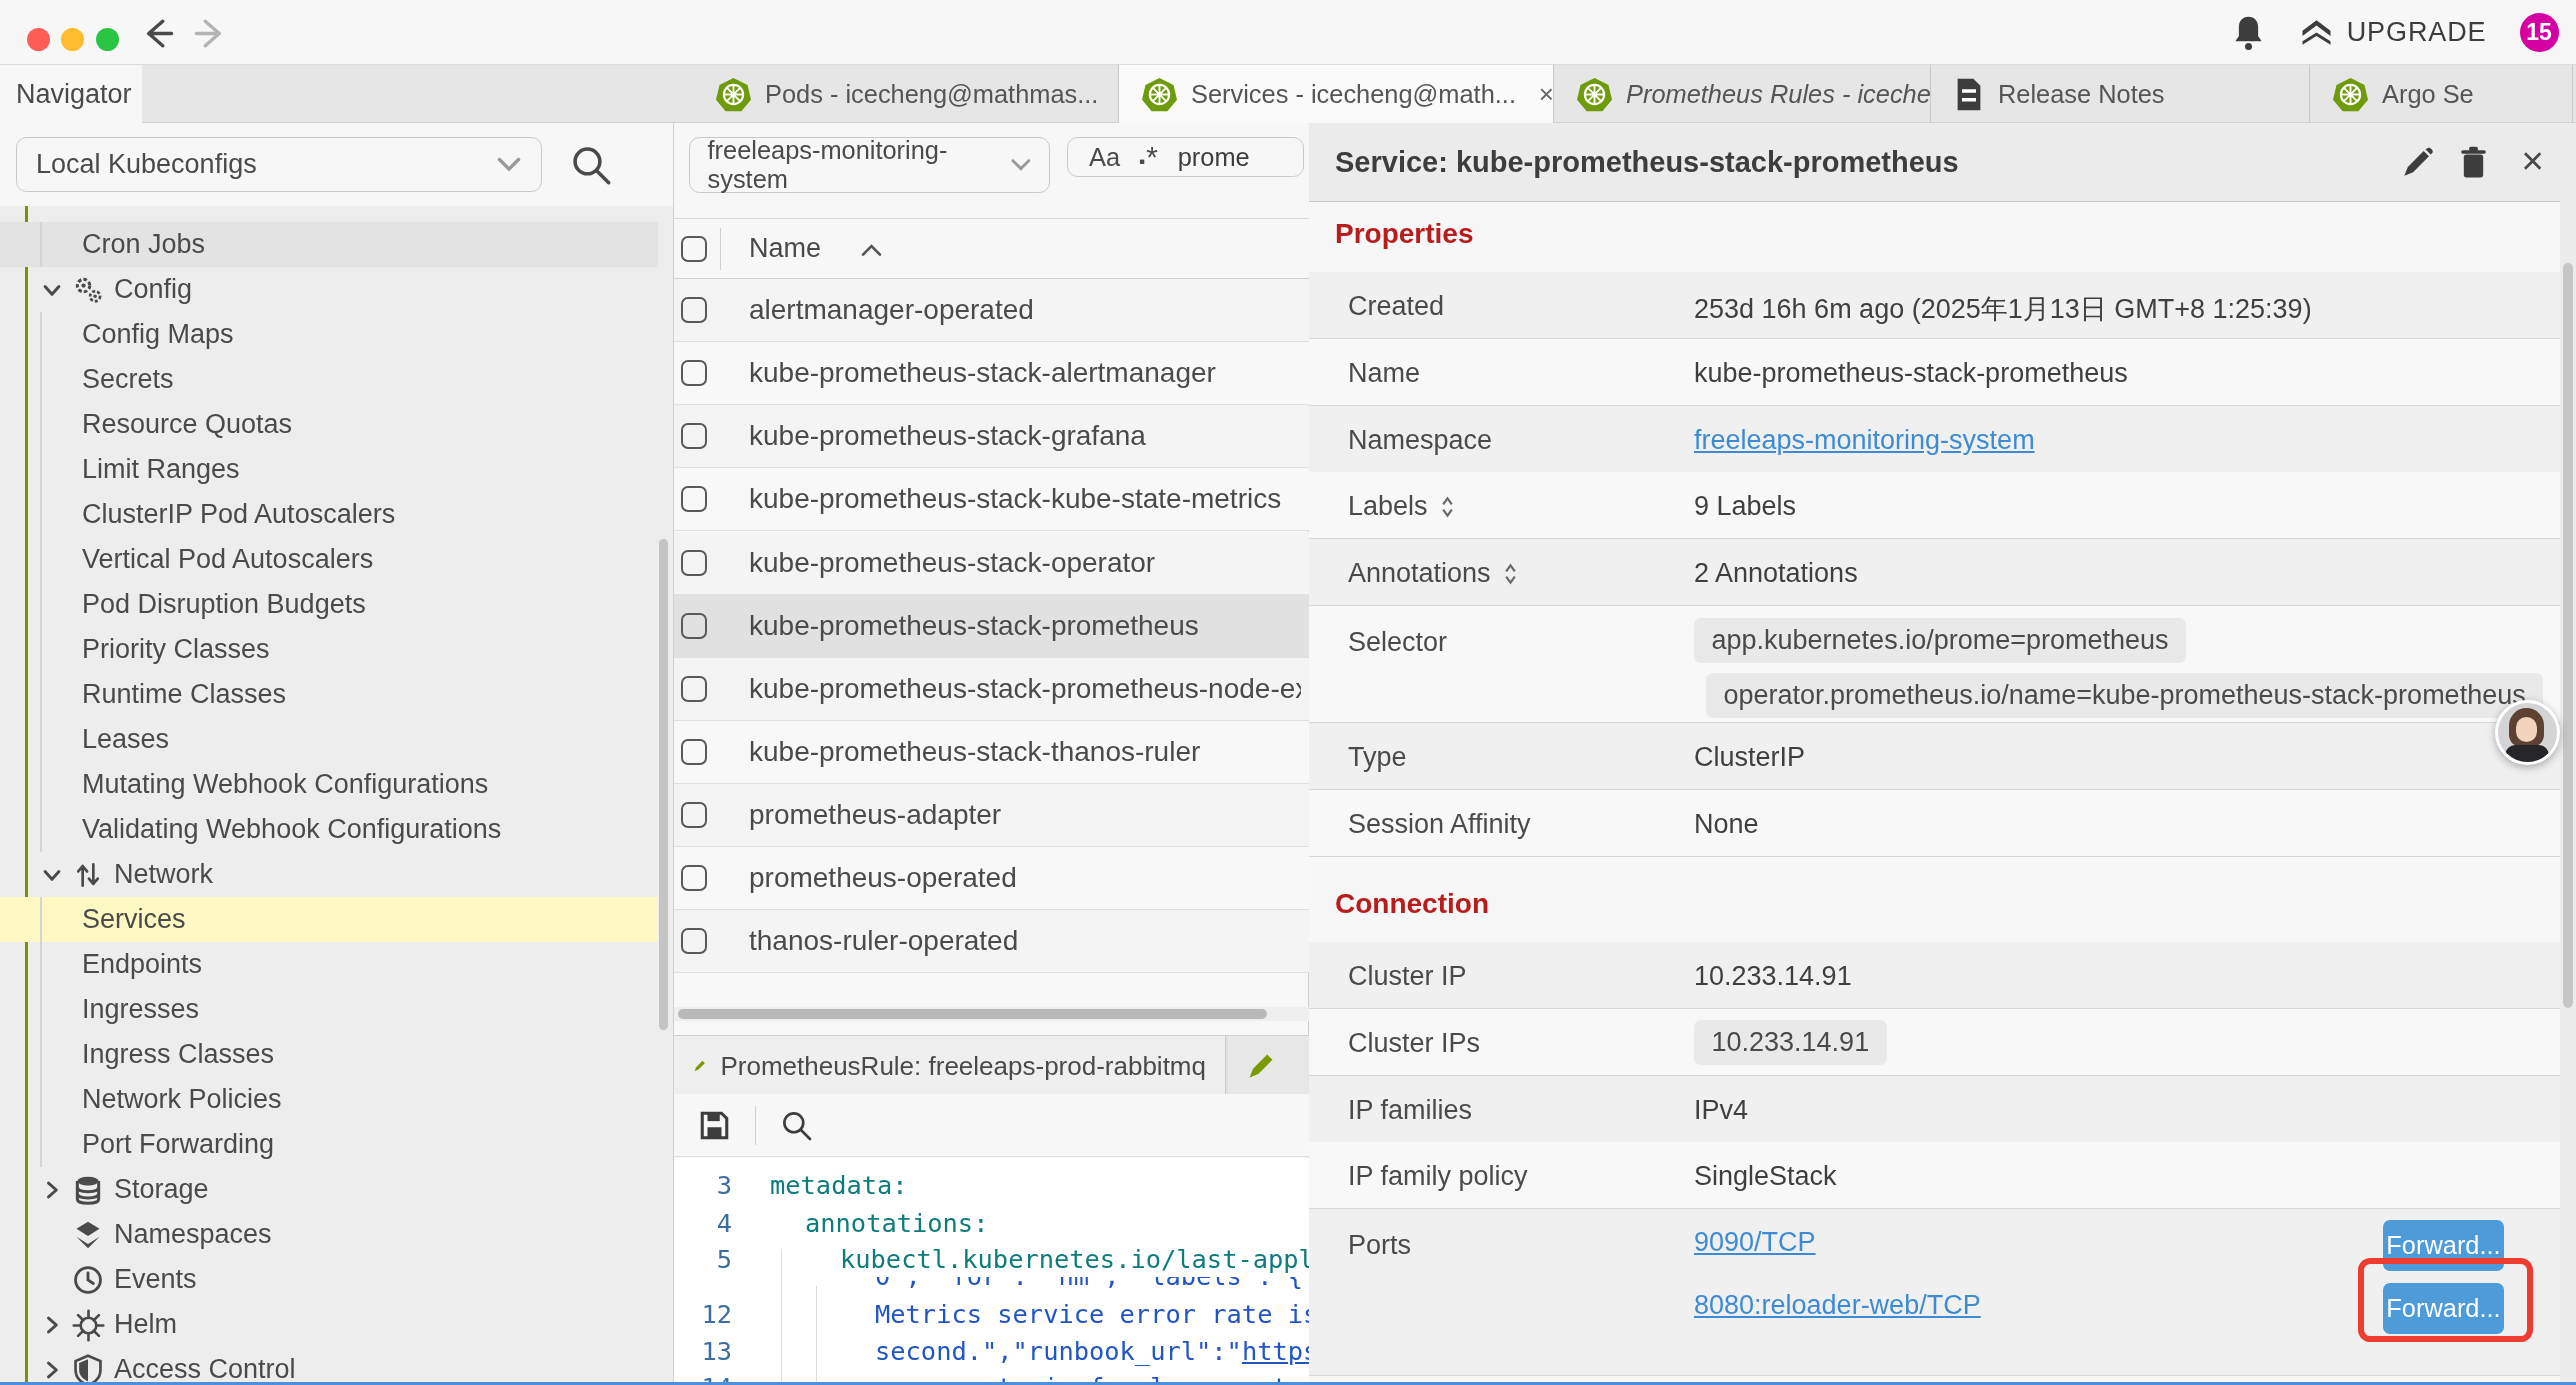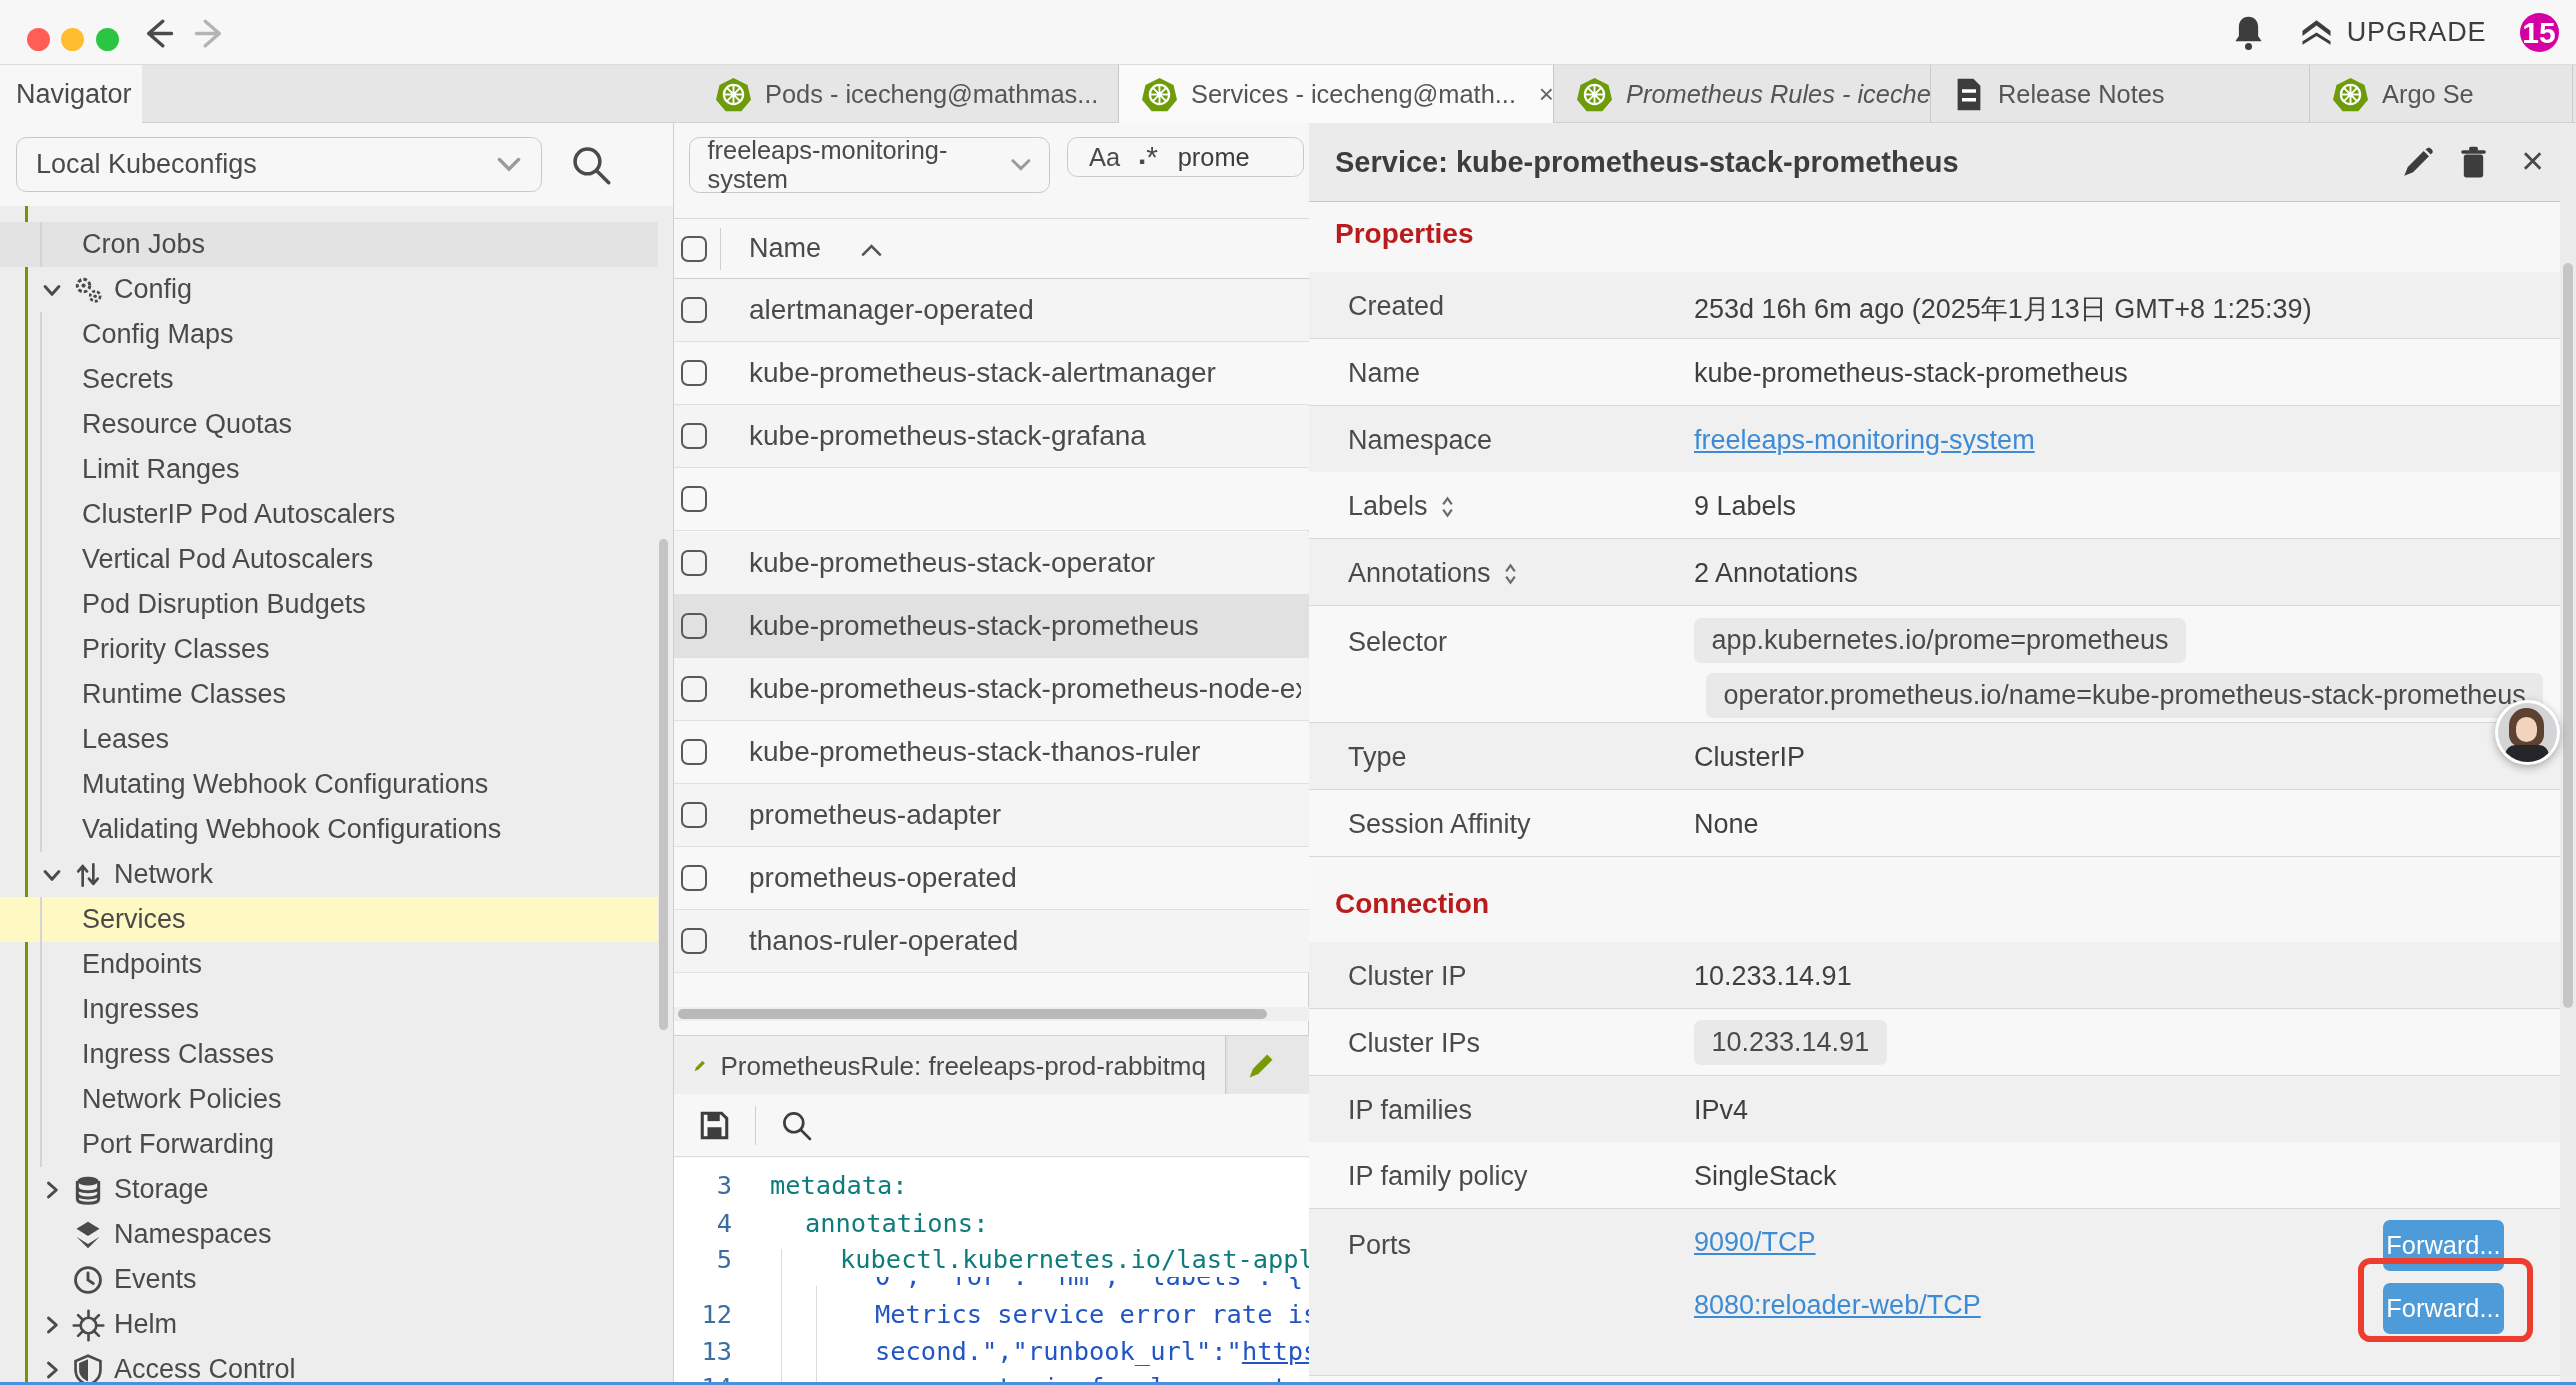--- a/index.html
+++ b/index.html
@@ -16,21 +16,21 @@
     background:#f7f7f7; border-bottom:0.9px solid #dcdcdc; }
   .tl { position:absolute; top:28px; width:23px; height:23px; border-radius:50%; }
   #tl-close{ left:27px; background:#ff5e56; }
   #tl-min  { left:61px; background:#febc2e; }
   #tl-max  { left:96px; background:#2bc544; }
   .navarrow { position:absolute; top:16px; width:35px; height:35px; }
   #back-arrow{ left:140px; } #fwd-arrow{ left:193px; }
   #topbar-right { position:absolute; right:17.5px; top:0; height:65px; display:flex; align-items:center; gap:33px; }
   #upgrade { display:flex; align-items:center; gap:12.3px; color:#3d3d3d; font-size:27px; letter-spacing:0.9px; }
   #badge { width:39px; height:39px; border-radius:50%; background:#d400a3; color:#fff;
-    font-size:30px; font-weight:bold; display:flex; align-items:center; justify-content:center; }
+    font-size:23px; font-weight:bold; display:flex; align-items:center; justify-content:center; }
 
   
   #tabstrip { position:absolute; left:0; top:65px; width:2576px; height:58px; background:#e6e6e6;
     border-bottom:0.9px solid #d2d2d2;text-decoration:underline; }
   #navigator-tab { position:absolute; left:0; top:0; width:142px; height:58px; background:#f7f7f7;
     display:flex; align-items:center; padding-left:16px; font-size:27px; color:#4a4a4a; }
   #apptabs { position:absolute; left:693px; top:0; right:0; height:58px; display:flex; }
   .apptab { height:58px; display:flex; align-items:center; gap:14px; padding:0 23px;
     border-right:0.9px solid #c9c9c9; font-size:25.4px; color:#555; white-space:nowrap; overflow:hidden; }
   .apptab.active { background:#fafafa; border-right:0.9px solid #c9c9c9; }
@@ -471,20 +471,21 @@
       <div class="svc-row" style="top: 63px;">
         <span class="cbx"></span>
         <span class="svc-name">kube-prometheus-stack-alertmanager</span>
       </div>
       <div class="svc-row" style="top: 126px;">
         <span class="cbx"></span>
         <span class="svc-name">kube-prometheus-stack-grafana</span>
       </div>
       <div class="svc-row" style="top: 189px;">
         <span class="cbx"></span>
+        <span class="svc-name">kube-prometheus-stack-kube-state-metrics</span>
       </div>
       <div class="svc-row" style="top: 253px;">
         <span class="cbx"></span>
         <span class="svc-name">kube-prometheus-stack-operator</span>
       </div>
       <div class="svc-row selected" style="top: 316px;">
         <span class="cbx"></span>
         <span class="svc-name">kube-prometheus-stack-prometheus</span>
       </div>
       <div class="svc-row" style="top: 379px;">

